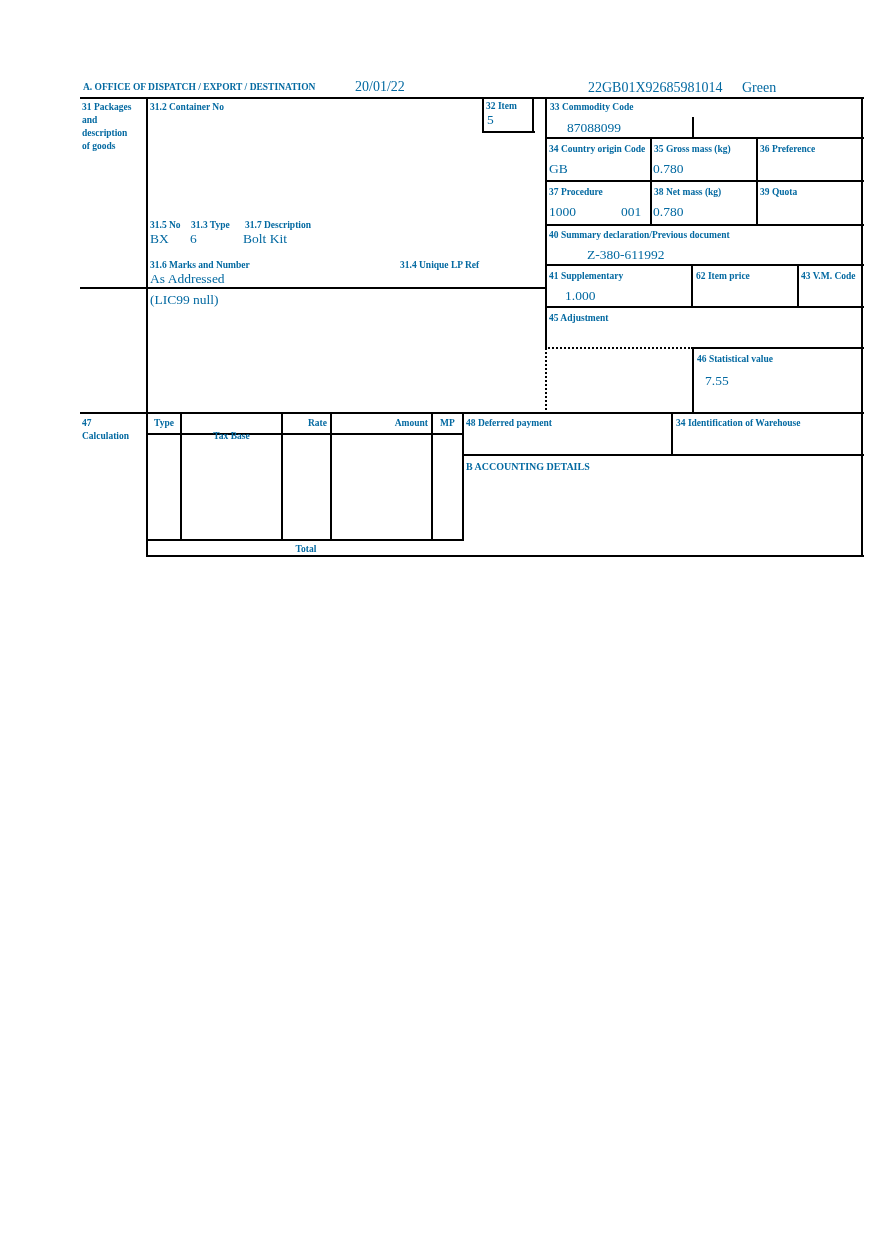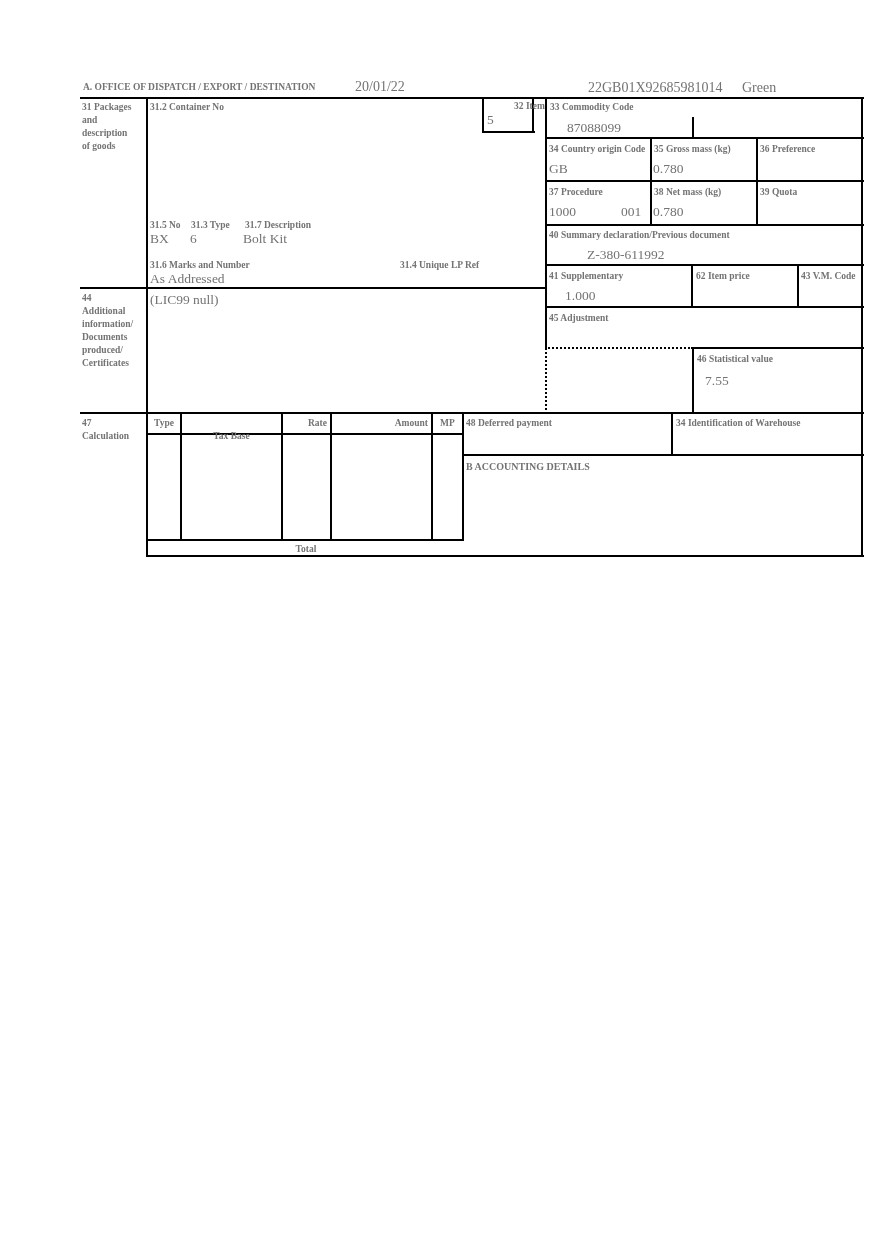--- a/index.html
+++ b/index.html
@@ -1,17 +1,17 @@
 <!DOCTYPE html>
 <html><head>
 <meta charset="utf-8">
 <style>
   html,body{margin:0;padding:0;background:#fff;}
   .page{position:relative;width:882px;height:1250px;background:#fff;overflow:hidden;
-        font-family:"Liberation Serif","DejaVu Serif",serif;color:#737373;}
+        font-family:"Liberation Serif","DejaVu Serif",serif;color:#0369a1;}
   .hl{position:absolute;height:2px;background:#000;}
   .vl{position:absolute;width:2px;background:#000;}
   .dh{position:absolute;height:0;border-top:2px dotted #000;}
   .dv{position:absolute;width:0;border-left:2px dotted #000;}
   .t{position:absolute;white-space:nowrap;}
   .lbl{font-weight:bold;font-size:9.5px;line-height:11px;}
   .val{font-size:13.5px;line-height:15px;}
   .side{position:absolute;font-weight:bold;font-size:9.5px;line-height:13px;}
   .ctr{text-align:center;}
   .rt{text-align:right;}
@@ -63,21 +63,21 @@
   <i class="vl" style="left:671px;top:413px;height:43px;"></i>
 
   <div class="side" style="left:82px;top:101px;width:62px;">
     <div>31 Packages</div>
     <div>and</div>
     <div>description</div>
     <div>of goods</div>
   </div>
 
   <div class="t lbl" style="left:150px;top:102px;">31.2 Container No</div>
-  <div class="t lbl" style="left:486px;top:101px;margin-left:28px;">32 Item</div>
+  <div class="t lbl" style="left:486px;top:101px;">32 Item</div>
   <div class="t val" style="left:487px;top:112px;">5</div>
   <div class="t lbl" style="left:550px;top:102px;">33 Commodity Code</div>
   <div class="t val" style="left:567px;top:120px;text-align:right;">87088099</div>
 
   <div class="t lbl" style="left:549px;top:144px;">34 Country origin Code</div>
   <div class="t val" style="left:549px;top:161px;">GB</div>
   <div class="t lbl" style="left:654px;top:144px;">35 Gross mass (kg)</div>
   <div class="t val" style="left:653px;top:161px;">0.780</div>
   <div class="t lbl" style="left:760px;top:144px;">36 Preference</div>
 
@@ -100,28 +100,20 @@
 
   <div class="t lbl" style="left:150px;top:260px;">31.6 Marks and Number</div>
   <div class="t lbl" style="left:400px;top:260px;">31.4 Unique LP Ref</div>
   <div class="t val" style="left:150px;top:271px;">As Addressed</div>
 
   <div class="t lbl" style="left:549px;top:271px;">41 Supplementary</div>
   <div class="t val" style="left:565px;top:288px;">1.000</div>
   <div class="t lbl" style="left:696px;top:271px;">62 Item price</div>
   <div class="t lbl" style="left:801px;top:271px;">43 V.M. Code</div>
 
-  <div class="side" style="left:82px;top:292px;width:62px;">
-    <div>44</div>
-    <div>Additional</div>
-    <div>information/</div>
-    <div>Documents</div>
-    <div>produced/</div>
-    <div>Certificates</div>
-  </div>
   <div class="t val" style="left:150px;top:292px;">(LIC99 null)</div>
 
   <div class="t lbl" style="left:549px;top:313px;">45 Adjustment</div>
   <div class="t lbl" style="left:697px;top:354px;">46 Statistical value</div>
   <div class="t val" style="left:705px;top:373px;">7.55</div>
 
   <div class="side" style="left:82px;top:417px;width:62px;">
     <div>47</div>
     <div>Calculation</div>
   </div>

